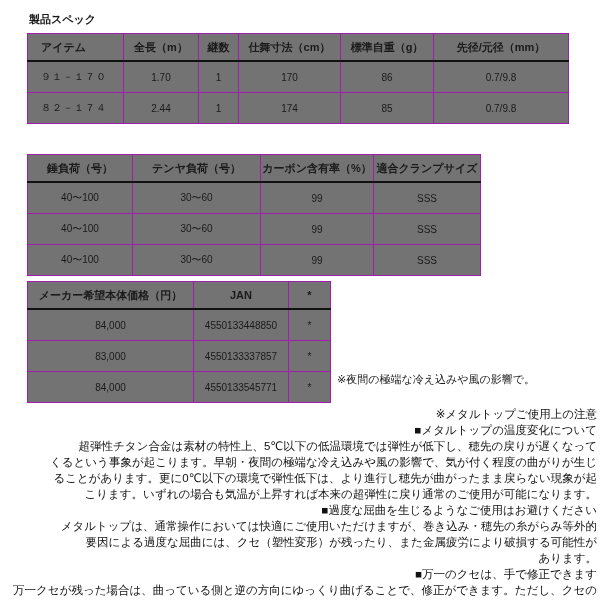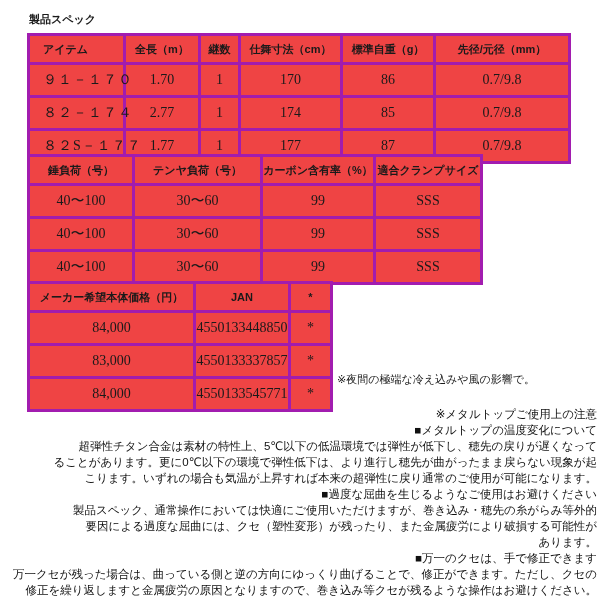--- a/index.html
+++ b/index.html
@@ -35,40 +35,39 @@
   
   .spec-table {
     position: absolute;
     border-collapse: collapse;
     table-layout: fixed;
     font-size: 11px;
     background: #ffffff;
   }
   .spec-table th,
   .spec-table td {
-    border: 3px solid #a21caf;
+    border: 1px solid #a21caf;
     text-align: center;
     vertical-align: middle;
     padding: 0;
-    background: #ef4444;
+    background: #737373;
   }
   .spec-table thead th {
     height: 26px;
     font-weight: bold;
     font-size: 11px;
     border-bottom: 2px solid #111111;
     white-space: nowrap;
     letter-spacing: 0px;
   }
   .spec-table tbody td {
     height: 30px;
     font-weight: normal;
-    font-size: 14px;
+    font-size: 10px;
     white-space: nowrap;
-    font-family: Liberation Serif, serif;
   }
   .spec-table thead th.left,
   .spec-table tbody td.left {
     text-align: left;
     padding-left: 13px;
   }
   .item-cell {
     letter-spacing: 1px;
   }
 
@@ -153,32 +152,24 @@
       <tr>
         <td class="left item-cell">９１－１７０</td>
         <td>1.70</td>
         <td>1</td>
         <td>170</td>
         <td>86</td>
         <td>0.7/9.8</td>
       </tr>
       <tr>
         <td class="left item-cell">８２－１７４</td>
-        <td>2.77</td>
+        <td>2.44</td>
         <td>1</td>
         <td>174</td>
         <td>85</td>
-        <td>0.7/9.8</td>
-      </tr>
-      <tr>
-        <td class="left item-cell">８２S－１７７</td>
-        <td>1.77</td>
-        <td>1</td>
-        <td>177</td>
-        <td>87</td>
         <td>0.7/9.8</td>
       </tr>
     </tbody>
   </table>
 
   <table class="spec-table" id="table-spec-load">
     <colgroup>
       <col class="c0">
         <col class="c1">
         <col class="c2">
@@ -245,24 +236,25 @@
       </tr>
     </tbody>
   </table>
 
   <div class="tax-note">※夜間の極端な冷え込みや風の影響で。</div>
 
   <div class="notices">
     <p class="heading">※メタルトップご使用上の注意</p>
     <p class="heading">■メタルトップの温度変化について</p>
     <p>超弾性チタン合金は素材の特性上、5℃以下の低温環境では弾性が低下し、穂先の戻りが遅くなって</p>
+    <p>くるという事象が起こります。早朝・夜間の極端な冷え込みや風の影響で、気が付く程度の曲がりが生じ</p>
     <p>ることがあります。更に0℃以下の環境で弾性低下は、より進行し穂先が曲がったまま戻らない現象が起</p>
     <p>こります。いずれの場合も気温が上昇すれば本来の超弾性に戻り通常のご使用が可能になります。</p>
     <p class="heading">■過度な屈曲を生じるようなご使用はお避けください</p>
-    <p>製品スペック、通常操作においては快適にご使用いただけますが、巻き込み・穂先の糸がらみ等外的</p>
+    <p>メタルトップは、通常操作においては快適にご使用いただけますが、巻き込み・穂先の糸がらみ等外的</p>
     <p>要因による過度な屈曲には、クセ（塑性変形）が残ったり、また金属疲労により破損する可能性が</p>
     <p>あります。</p>
     <p class="heading">■万一のクセは、手で修正できます</p>
     <p>万一クセが残った場合は、曲っている側と逆の方向にゆっくり曲げることで、修正ができます。ただし、クセの</p>
     <p>修正を繰り返しますと金属疲労の原因となりますので、巻き込み等クセが残るような操作はお避けください。</p>
 
   </div>
 
 </div>
 

